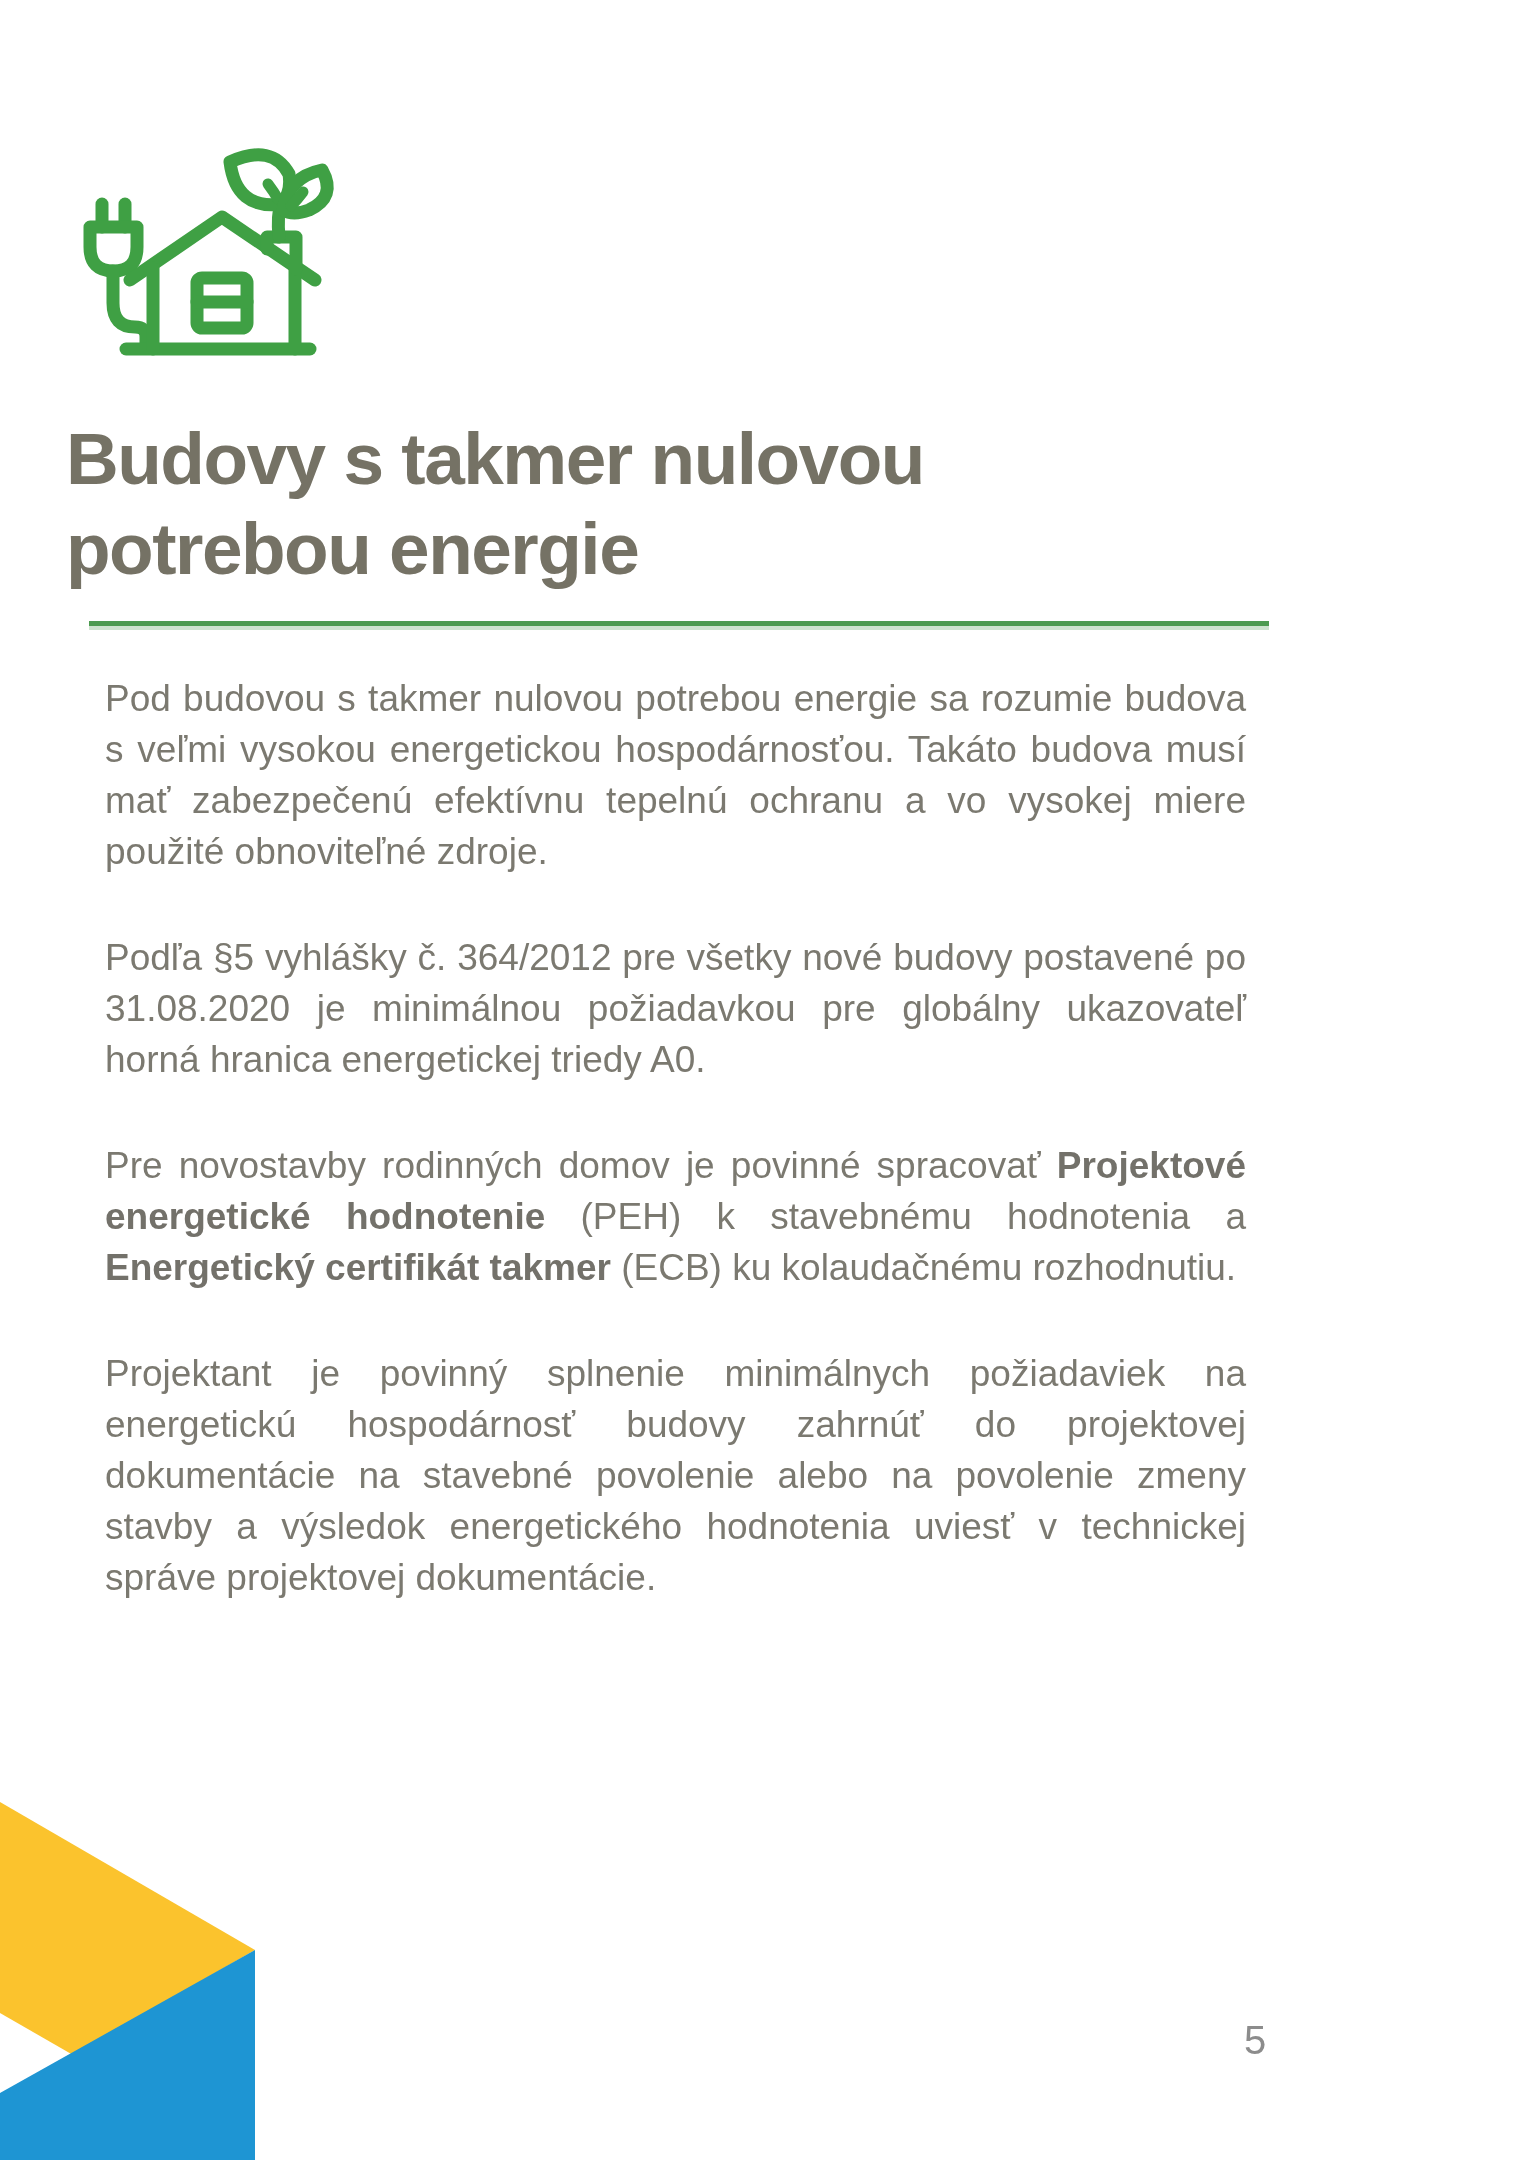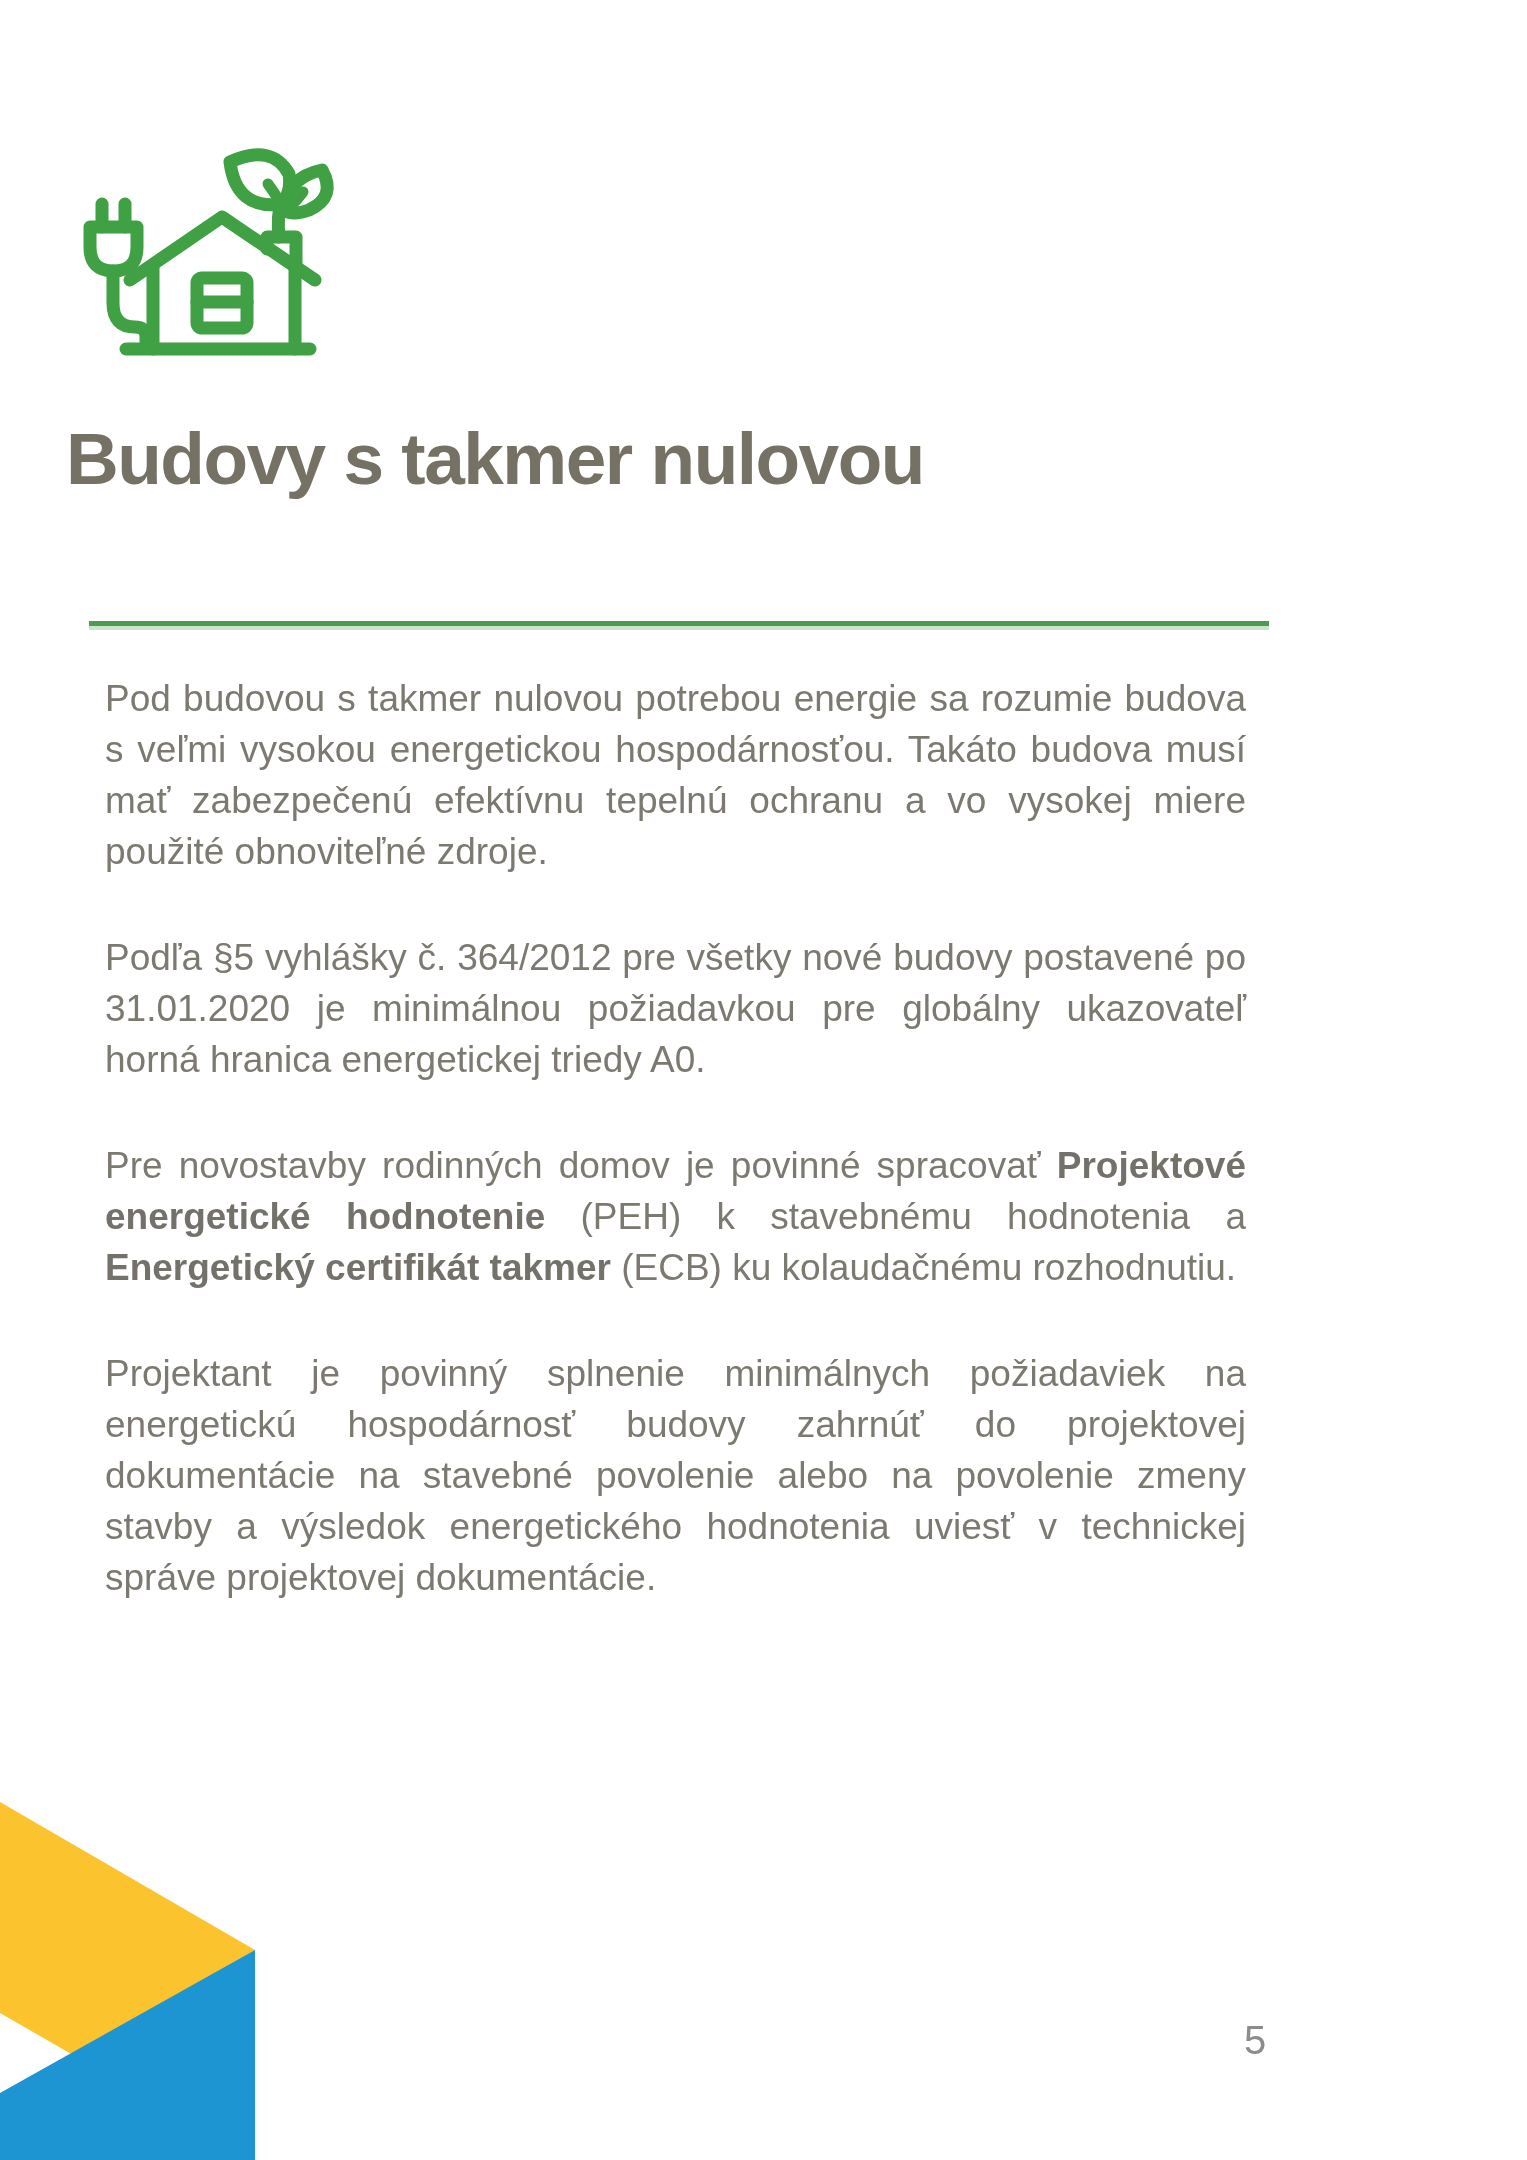--- a/index.html
+++ b/index.html
@@ -120,27 +120,28 @@
 
     <path d="M231 104 Q186 110 180 62 Q222 43 239 74 Q242 93 231 104 Z"></path>
     <path class="thin" d="M218 84 Q224 92 228 99"></path>
 
     <path d="M233 110 Q238 77 272 70 Q287 97 259 110 Q243 116 233 110 Z"></path>
     <path class="thin" d="M253 92 Q247 100 241 106"></path>
   </svg>
 
   <h1 class="title">
     <span class="tl">Budovy s takmer nulovou</span>
+    <span class="tl">potrebou energie</span>
   </h1>
 
   <div class="rule"></div>
 
   <div class="content">
     <p>Pod budovou s takmer nulovou potrebou energie sa rozumie budova s veľmi vysokou energetickou hospodárnosťou. Takáto budova musí mať zabezpečenú efektívnu tepelnú ochranu a vo vysokej miere použité obnoviteľné zdroje.</p>
-    <p>Podľa §5 vyhlášky č. 364/2012 pre všetky nové budovy postavené po 31.01.2020 je minimálnou požiadavkou pre globálny ukazovateľ horná hranica energetickej triedy A0.</p>
+    <p>Podľa §5 vyhlášky č. 364/2012 pre všetky nové budovy postavené po 31.08.2020 je minimálnou požiadavkou pre globálny ukazovateľ horná hranica energetickej triedy A0.</p>
     <p><span>Pre novostavby rodinných domov je povinné spracovať </span><strong>Projektové energetické hodnotenie</strong><span> (PEH) k stavebnému hodnotenia a </span><strong>Energetický certifikát takmer</strong><span> (ECB) ku kolaudačnému rozhodnutiu.</span></p>
     <p>Projektant je povinný splnenie minimálnych požiadaviek na energetickú hospodárnosť budovy zahrnúť do projektovej dokumentácie na stavebné povolenie alebo na povolenie zmeny stavby a výsledok energetického hodnotenia uviesť v technickej správe projektovej dokumentácie.</p>
   </div>
 
   <svg class="corner" viewBox="0 0 256 360" aria-hidden="true">
     <polygon points="0,2 255,150 73,255 0,213" fill="#FBC32D"></polygon>
     <polygon points="255,150 0,293 0,360 255,360" fill="#1E95D3"></polygon>
   </svg>
 
   <div class="pagenum">5</div>

